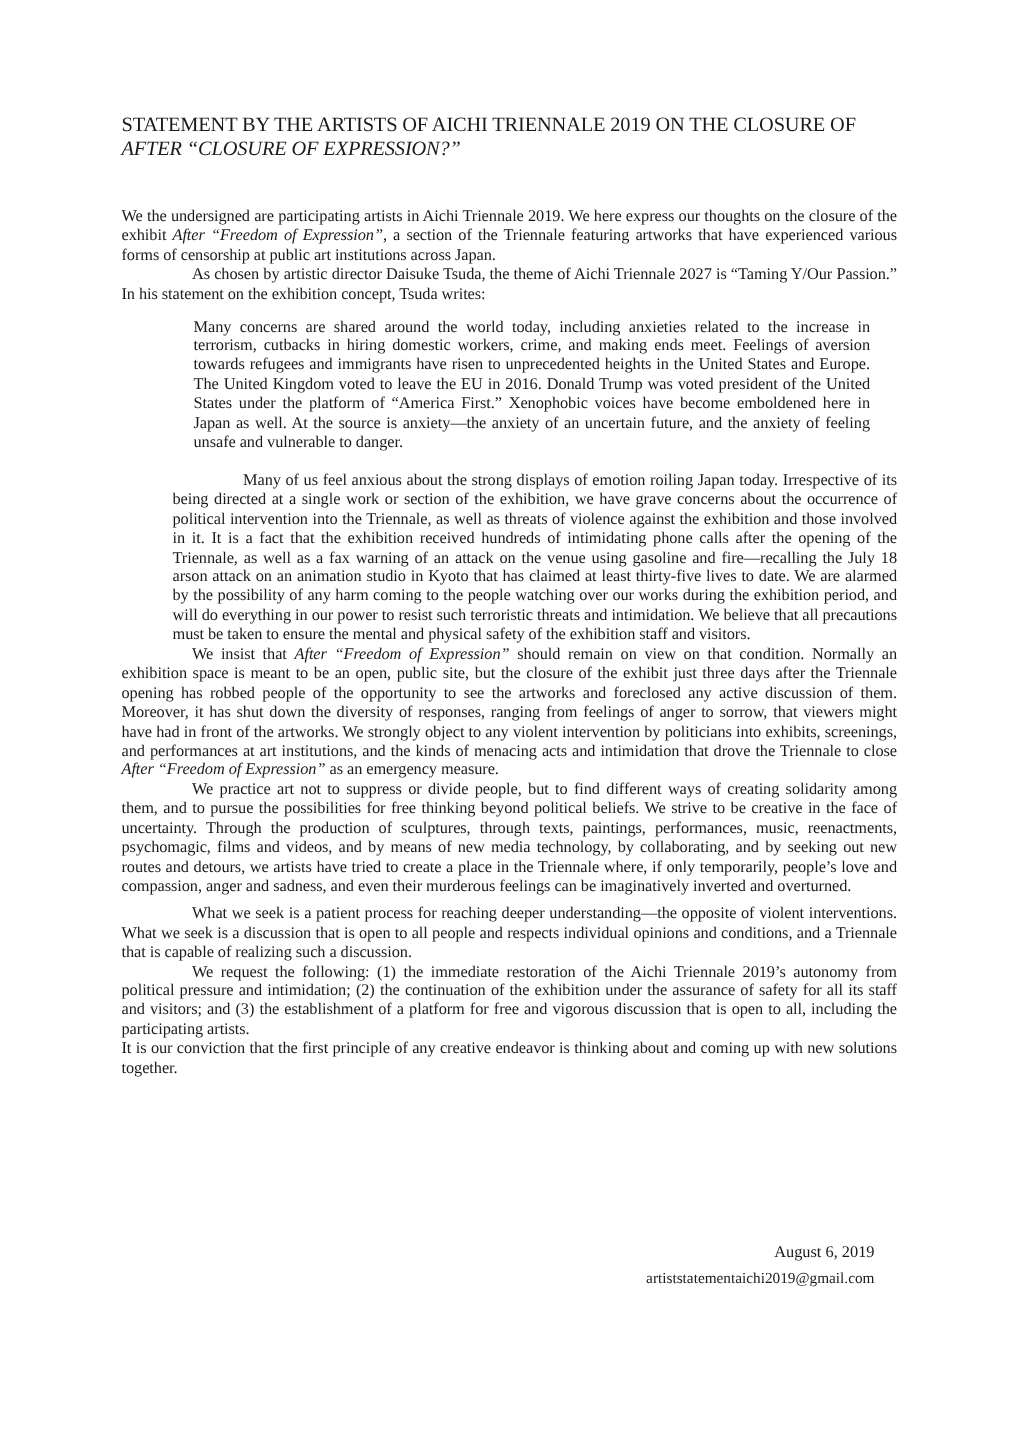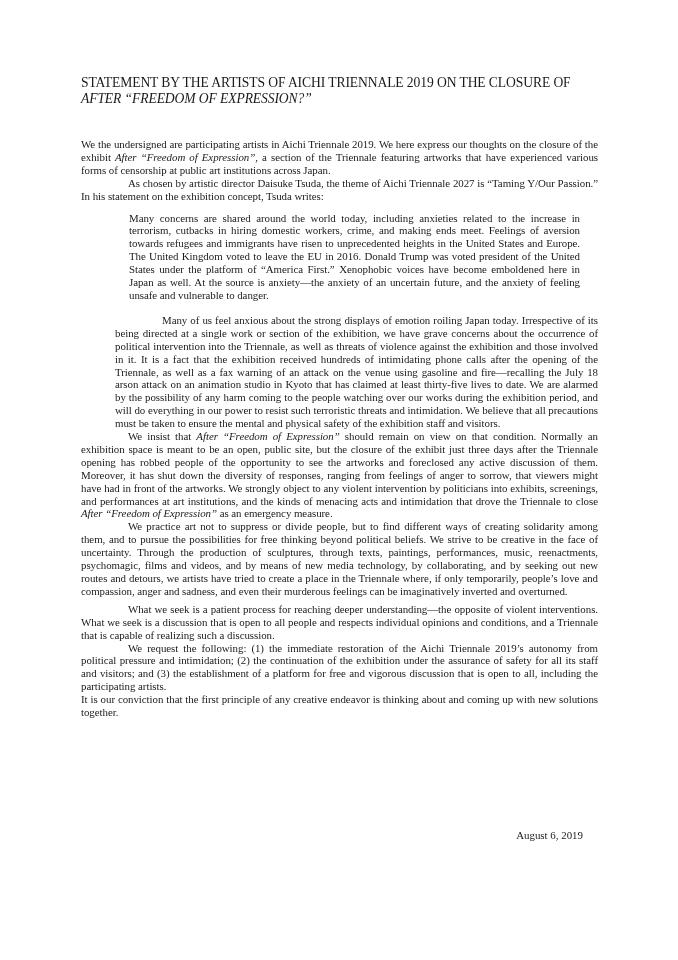--- a/index.html
+++ b/index.html
@@ -30,21 +30,21 @@
     font-size: 10.9px; line-height: 17px;
   }
   .sign .email { font-size: 10.2px; }
 </style>
 </head>
 <body>
 
 <div class="page">
   <h1 class="title">
     <span>STATEMENT BY THE ARTISTS OF AICHI TRIENNALE 2019 ON THE CLOSURE OF</span>
-    <span class="sub">AFTER “FREEDOM OF EXPRESSION?”</span>
+    <span class="sub">AFTER “CLOSURE OF EXPRESSION?”</span>
   </h1>
 
   <div class="body-text">
     <p class="p block-1"><span>We the undersigned are participating artists in Aichi Triennale 2019. We here express our thoughts on the closure of the exhibit </span><em>After “Freedom of Expression”</em><span>, a section of the Triennale featuring artworks that have experienced various forms of censorship at public art institutions across Japan.</span></p>
 
     <p class="p indent">As chosen by artistic director Daisuke Tsuda, the theme of Aichi Triennale 2027 is “Taming Y/Our Passion.” In his statement on the exhibition concept, Tsuda writes:</p>
 
     <p class="p quote">Many concerns are shared around the world today, including anxieties related to the increase in terrorism, cutbacks in hiring domestic workers, crime, and making ends meet. Feelings of aversion towards refugees and immigrants have risen to unprecedented heights in the United States and Europe. The United Kingdom voted to leave the EU in 2016. Donald Trump was voted president of the United States under the platform of “America First.” Xenophobic voices have become emboldened here in Japan as well. At the source is anxiety—the anxiety of an uncertain future, and the anxiety of feeling unsafe and vulnerable to danger.</p>
 
     <p class="p indent gap">Many of us feel anxious about the strong displays of emotion roiling Japan today. Irrespective of its being directed at a single work or section of the exhibition, we have grave concerns about the occurrence of political intervention into the Triennale, as well as threats of violence against the exhibition and those involved in it. It is a fact that the exhibition received hundreds of intimidating phone calls after the opening of the Triennale, as well as a fax warning of an attack on the venue using gasoline and fire—recalling the July 18 arson attack on an animation studio in Kyoto that has claimed at least thirty-five lives to date. We are alarmed by the possibility of any harm coming to the people watching over our works during the exhibition period, and will do everything in our power to resist such terroristic threats and intimidation. We believe that all precautions must be taken to ensure the mental and physical safety of the exhibition staff and visitors.</p>
@@ -56,13 +56,14 @@
     <p class="p indent gap-lg">What we seek is a patient process for reaching deeper understanding—the opposite of violent interventions. What we seek is a discussion that is open to all people and respects individual opinions and conditions, and a Triennale that is capable of realizing such a discussion.</p>
 
     <p class="p indent">We request the following: (1) the immediate restoration of the Aichi Triennale 2019’s autonomy from political pressure and intimidation; (2) the continuation of the exhibition under the assurance of safety for all its staff and visitors; and (3) the establishment of a platform for free and vigorous discussion that is open to all, including the participating artists.</p>
 
     <p class="p">It is our conviction that the first principle of any creative endeavor is thinking about and coming up with new solutions together.</p>
   </div>
 </div>
 
 <div class="sign">
   <div>August 6, 2019</div>
+  <div class="email">artiststatementaichi2019@gmail.com</div>
 </div>
 
 </body></html>

